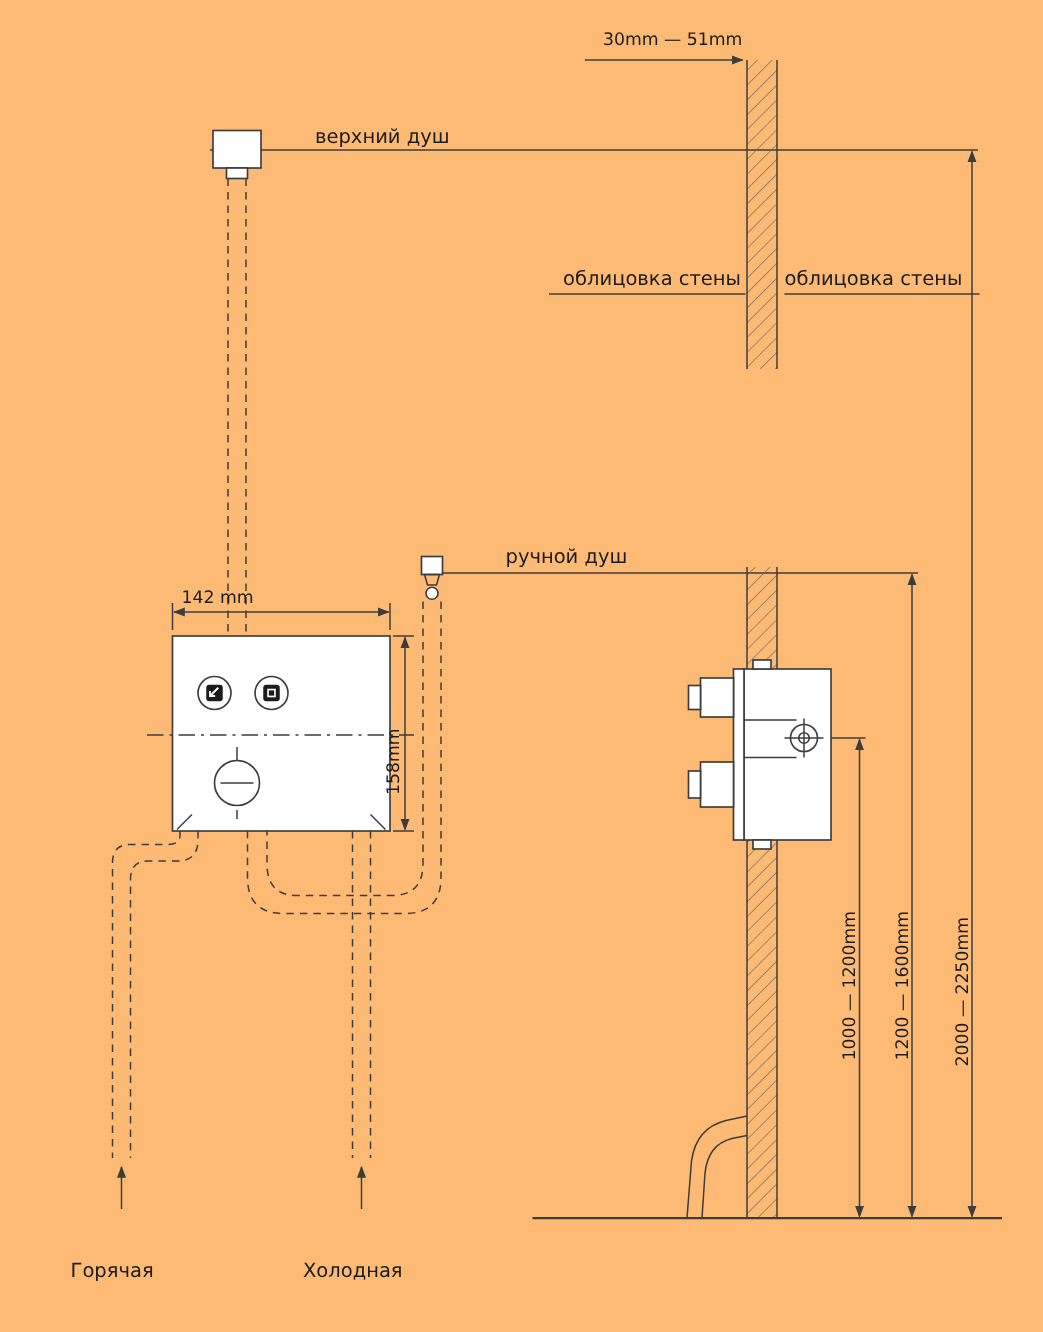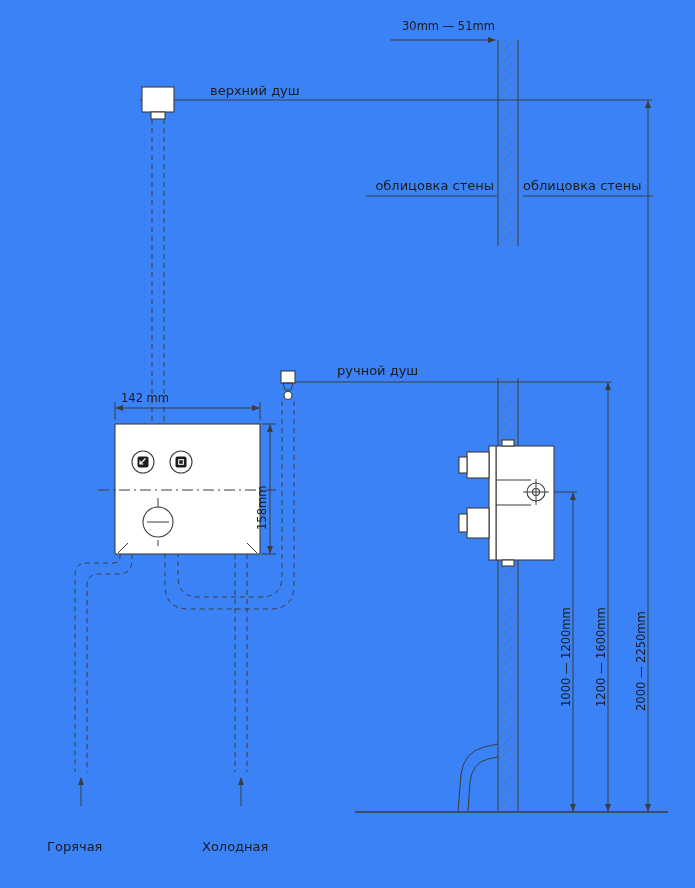--- a/index.html
+++ b/index.html
@@ -1,20 +1,20 @@
 <!DOCTYPE html>
 <html><head>
 <meta charset="utf-8">
 <style>
   * { margin:0; padding:0; box-sizing:border-box; }
   html,body { background:#ffffff; }
   .stage {
     position:relative;
     width:695px; height:888px;
-    background:#3b82f6;
+    background:#fdba74;
     font-family:"DejaVu Sans", sans-serif;
     overflow:hidden;
   }
   svg { display:block; }
   .ln  { stroke:#3c3c3c; stroke-width:1; fill:none; stroke-linecap:butt; }
   .thk { stroke-width:1.5; }
   .fw  { fill:#ffffff; stroke:#3c3c3c; stroke-width:1.1; }
   .dash { stroke-dasharray:5 4; }
   .cdot { stroke-dasharray:11 4 2 4; }
   text { fill:#1c1c1c; }

